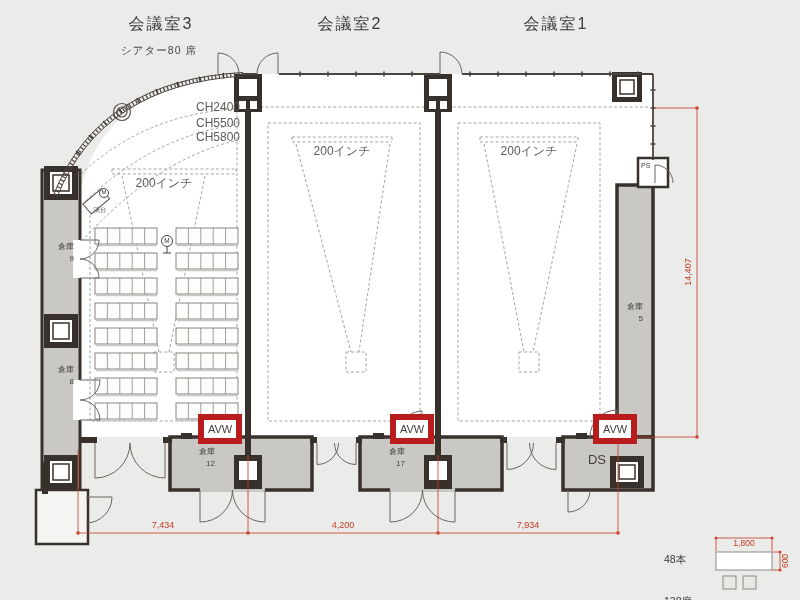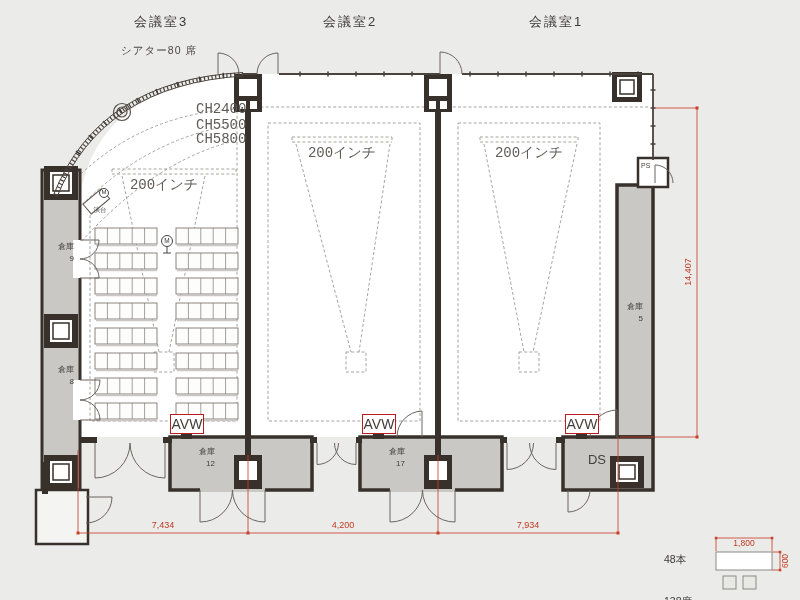--- a/index.html
+++ b/index.html
@@ -3,30 +3,30 @@
 <meta charset="utf-8">
 <style>
   html,body{margin:0;padding:0;}
   .plan{position:relative;width:800px;height:600px;background:#ebebe9;overflow:hidden;
         font-family:"Liberation Sans","DejaVu Sans",sans-serif;}
   .plan svg{position:absolute;left:0;top:0;}
   .lbl{position:absolute;color:#46423e;white-space:nowrap;line-height:1.3;}
   .c{transform:translateX(-50%);text-align:center;}
   .cc{transform:translate(-50%,-50%);text-align:center;}
   .rot{transform:translate(-50%,-50%) rotate(-90deg);}
-  .title{font-size:13px;letter-spacing:2px;color:#3b3a38;}
+  .title{font-size:16px;letter-spacing:2px;color:#3b3a38;}
   .sub{font-size:10.5px;letter-spacing:1px;color:#4a4844;}
-  .tiny{font-size:14px;color:#5f5b56;font-family:Liberation Mono, monospace;}
+  .tiny{font-size:12px;color:#5f5b56;}
   .micro{font-size:6.5px;color:#4a4540;}
   .store{font-size:8px;color:#44403c;line-height:1.45;text-align:right;}
   .red{color:#c23a22;font-size:9px;}
   .redsm{color:#c23a22;font-size:8.5px;}
   .cnt{font-size:10.5px;color:#3c3a38;width:48px;}
-  .avwbox{position:absolute;width:32px;height:18px;background:#fff;border:1px solid #b91c1c;
-          font-size:14px;color:#44403c;text-align:center;line-height:18px;}
+  .avwbox{position:absolute;width:32px;height:18px;background:#fff;border:6px solid #b91c1c;
+          font-size:11px;color:#44403c;text-align:center;line-height:18px;margin-left:28px;}
 </style>
 </head>
 <body>
 
 <div class="plan">
 
 <svg id="plan-svg" width="800" height="600" viewBox="0 0 800 600">
 
   <path d="M 243 74 H 653 V 437 H 80 V 196 Q 98 86 243 74 Z" fill="#ffffff"></path>
 

